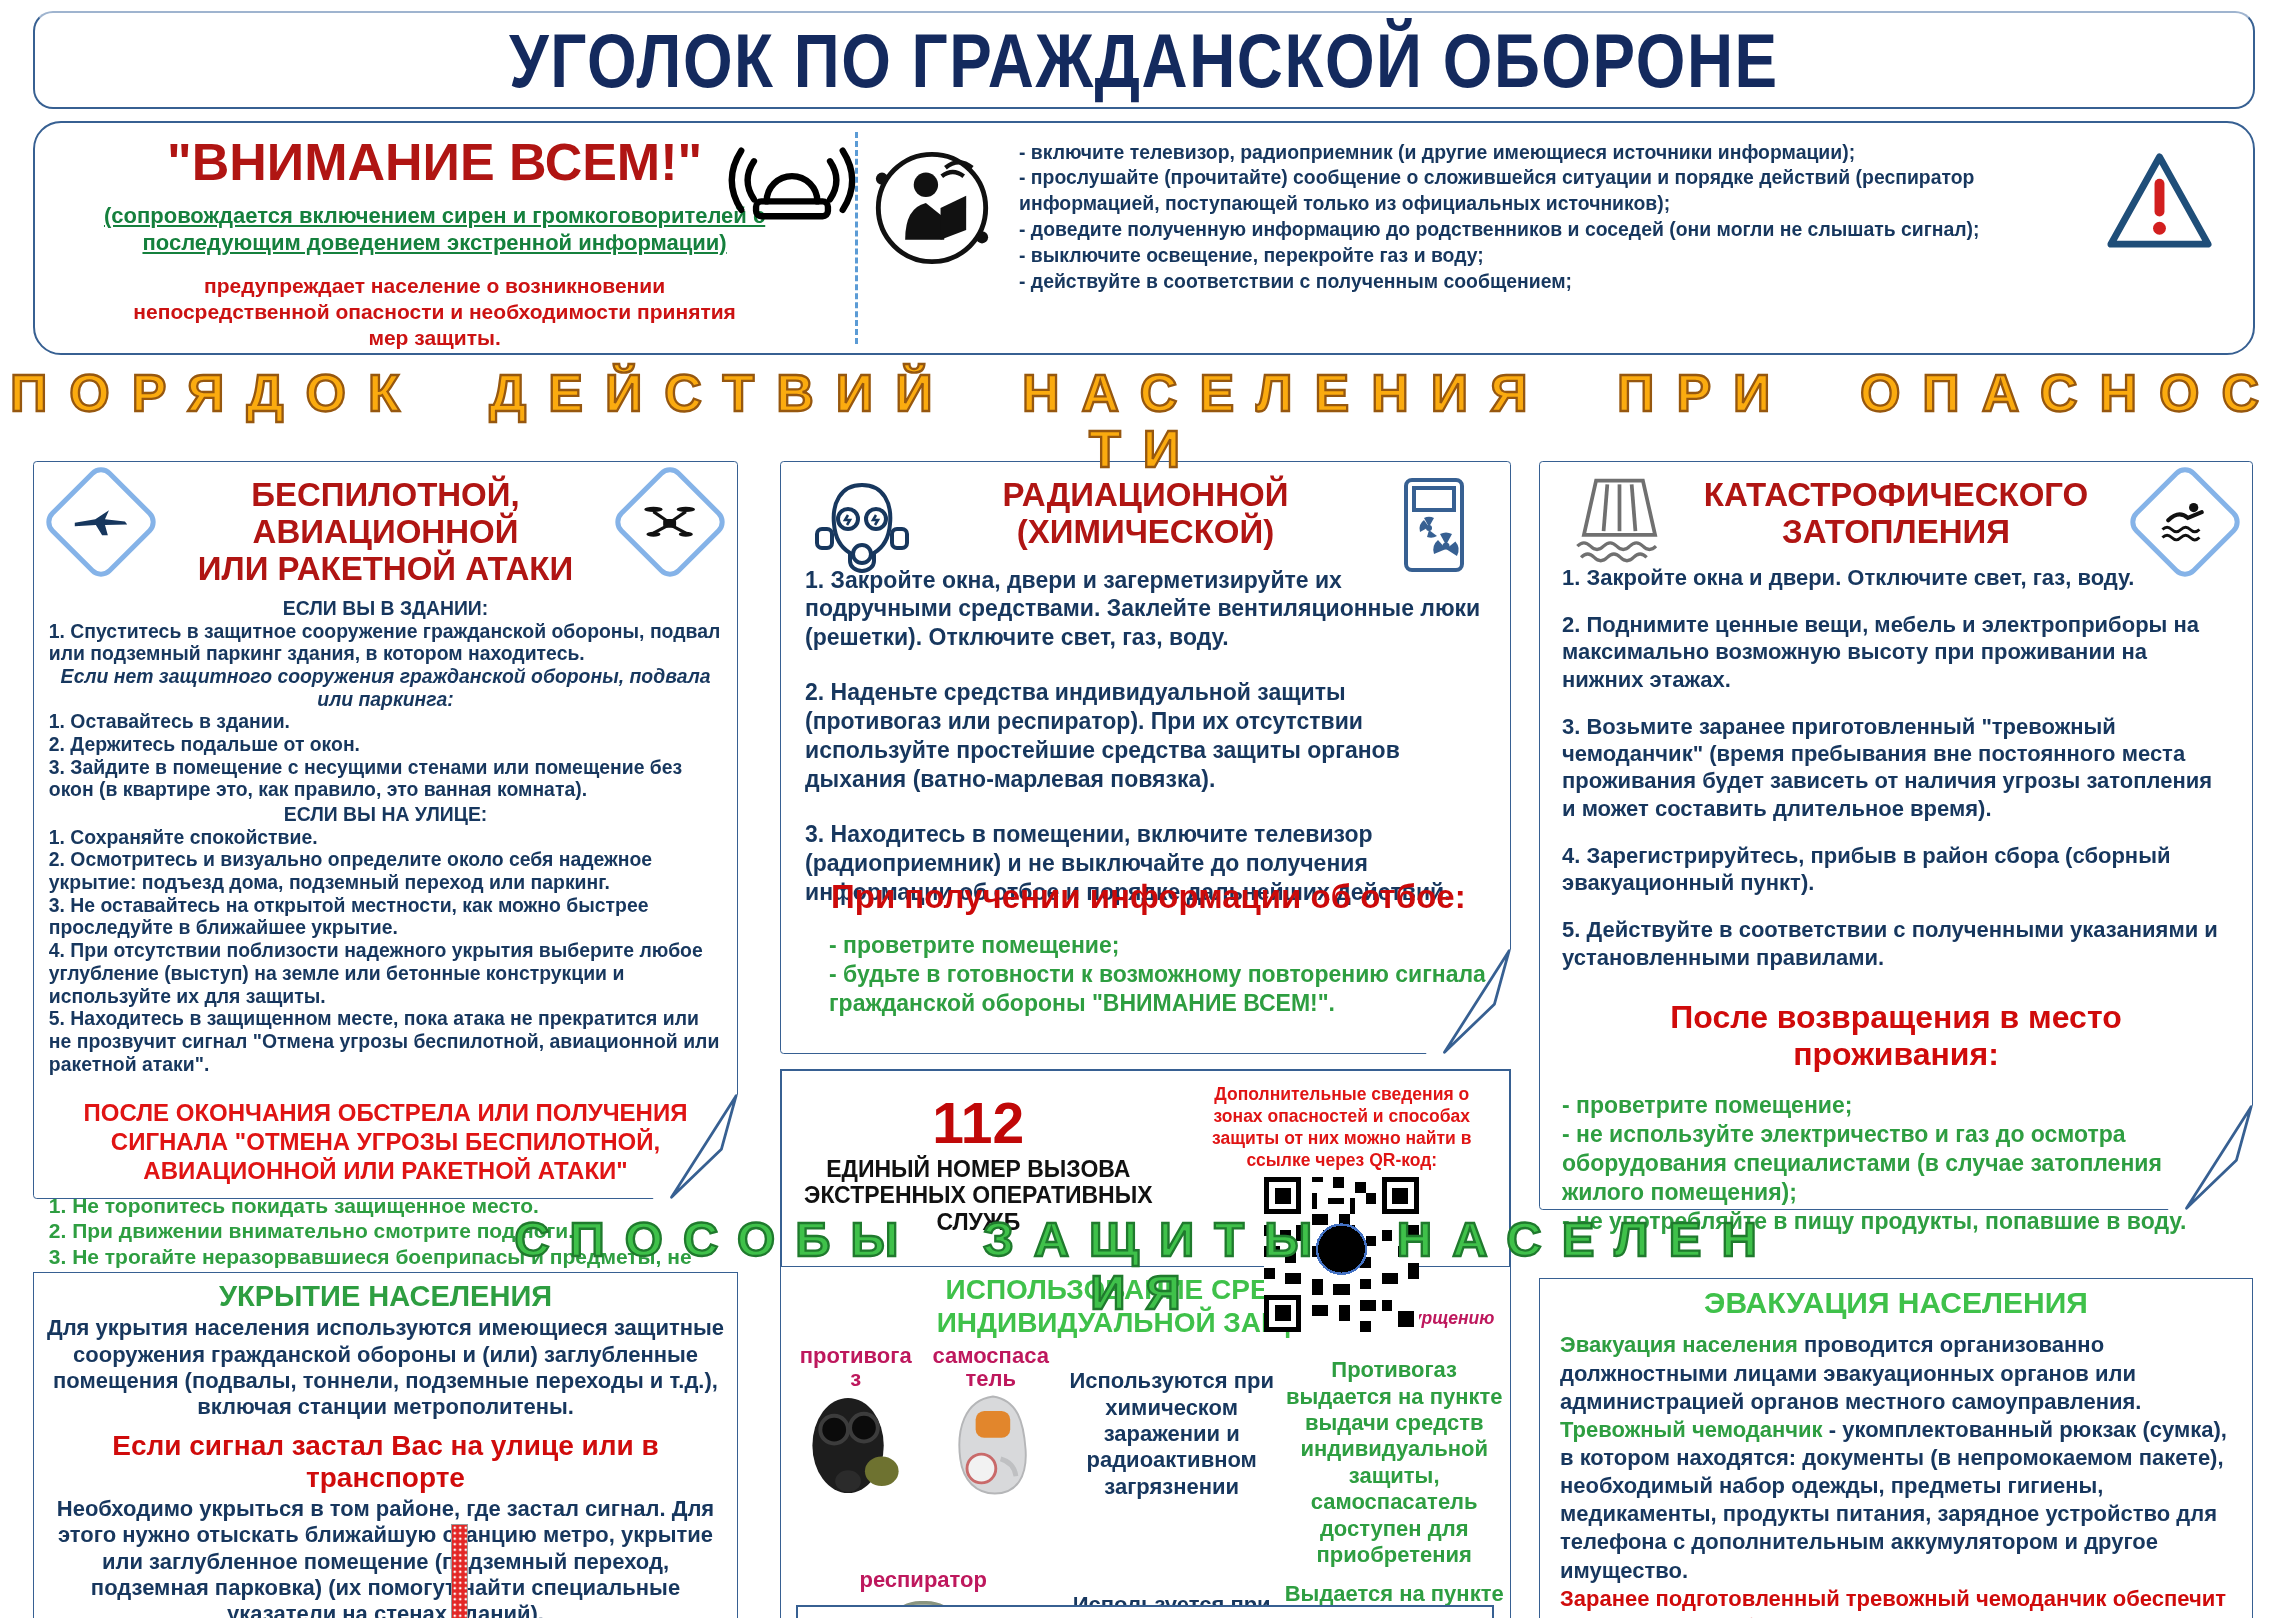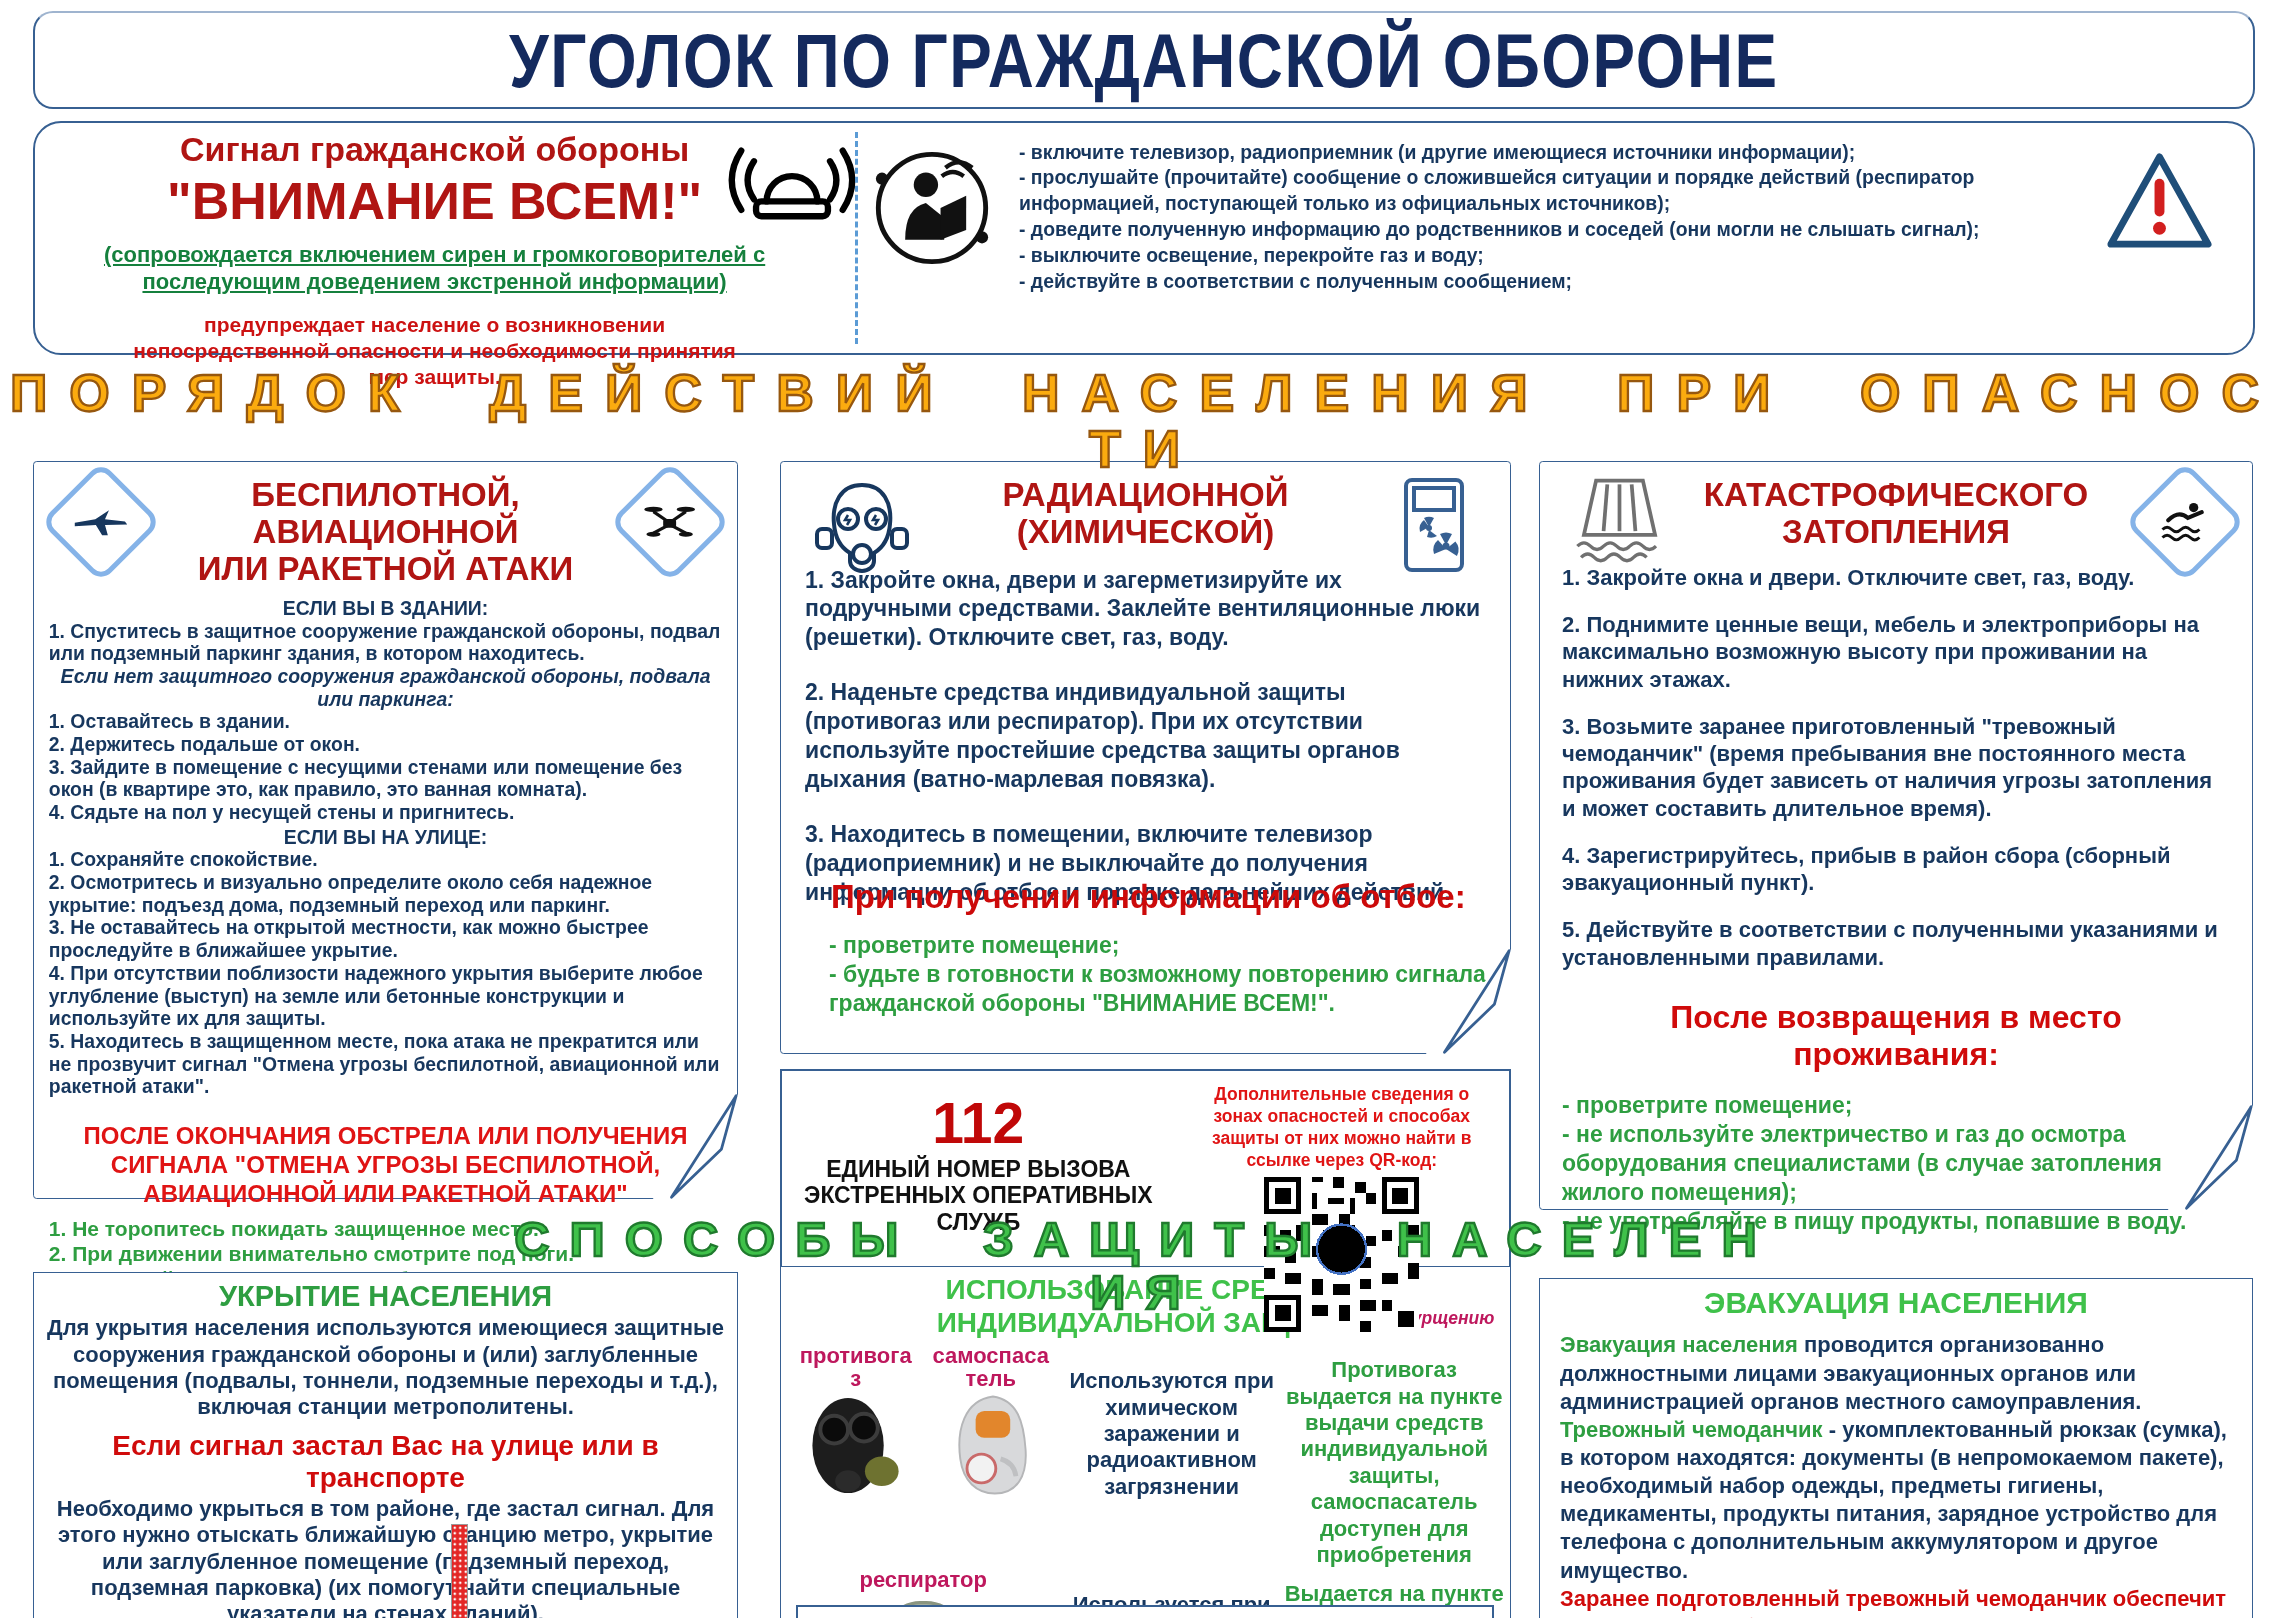--- a/index.html
+++ b/index.html
@@ -114,21 +114,20 @@
 <body>
 
 <div class="poster">
 
   <div class="box main-header">
     <span class="main-title">УГОЛОК ПО ГРАЖДАНСКОЙ ОБОРОНЕ</span>
   </div>
 
   <div class="box signal-row">
     <div class="signal-left">
-      <div class="sig-title">Сигнал гражданской обороны</div>
       <div class="sig-name">"ВНИМАНИЕ ВСЕМ!"</div>
       <div class="sig-sub">(сопровождается включением сирен и громкоговорителей с последующим доведением экстренной информации)</div>
       <div class="sig-warn">предупреждает население о возникновении непосредственной опасности и необходимости принятия мер защиты.</div>
     </div>
     <div class="siren-wrap">
       <svg viewBox="0 0 140 92" fill="none" stroke="#000" stroke-width="6" stroke-linecap="round">
         <path d="M46 60 a24 24 0 0 1 48 0"></path>
         <rect x="36" y="60" width="68" height="14" rx="5"></rect>
         <path d="M34 22 q-12 18 0 36"></path>
           <path d="M22 12 q-18 28 0 56"></path>
@@ -198,21 +197,20 @@
       <span>БЕСПИЛОТНОЙ, АВИАЦИОННОЙ</span><br>
       <span>ИЛИ РАКЕТНОЙ АТАКИ</span>
     </div>
     <div class="body1">
       <div class="c nb">ЕСЛИ ВЫ В ЗДАНИИ:</div>
       <div>1. Спуститесь в защитное сооружение гражданской обороны, подвал или подземный паркинг здания, в котором находитесь.</div>
       <div class="it c">Если нет защитного сооружения гражданской обороны, подвала или паркинга:</div>
       <div>1. Оставайтесь в здании.</div>
       <div>2. Держитесь подальше от окон.</div>
       <div>3. Зайдите в помещение с несущими стенами или помещение без окон (в квартире это, как правило, это ванная комната).</div>
-      <div>4. Сядьте на пол у несущей стены и пригнитесь.</div>
       <div class="c nb">ЕСЛИ ВЫ НА УЛИЦЕ:</div>
       <div>1. Сохраняйте спокойствие.</div>
       <div>2. Осмотритесь и визуально определите около себя надежное укрытие: подъезд дома, подземный переход или паркинг.</div>
       <div>3. Не оставайтесь на открытой местности, как можно быстрее проследуйте в ближайшее укрытие.</div>
       <div>4. При отсутствии поблизости надежного укрытия выберите любое углубление (выступ) на земле или бетонные конструкции и используйте их для защиты.</div>
       <div>5. Находитесь в защищенном месте, пока атака не прекратится или не прозвучит сигнал "Отмена угрозы беспилотной, авиационной или ракетной атаки".</div>
       <div class="after-title">ПОСЛЕ ОКОНЧАНИЯ ОБСТРЕЛА ИЛИ ПОЛУЧЕНИЯ СИГНАЛА "ОТМЕНА УГРОЗЫ БЕСПИЛОТНОЙ, АВИАЦИОННОЙ ИЛИ РАКЕТНОЙ АТАКИ"</div>
       <div class="gitem">1. Не торопитесь покидать защищенное место.</div>
       <div class="gitem">2. При движении внимательно смотрите под ноги.</div>
       <div class="gitem">3. Не трогайте неразорвавшиеся боеприпасы и предметы, не наступайте на них.</div>

